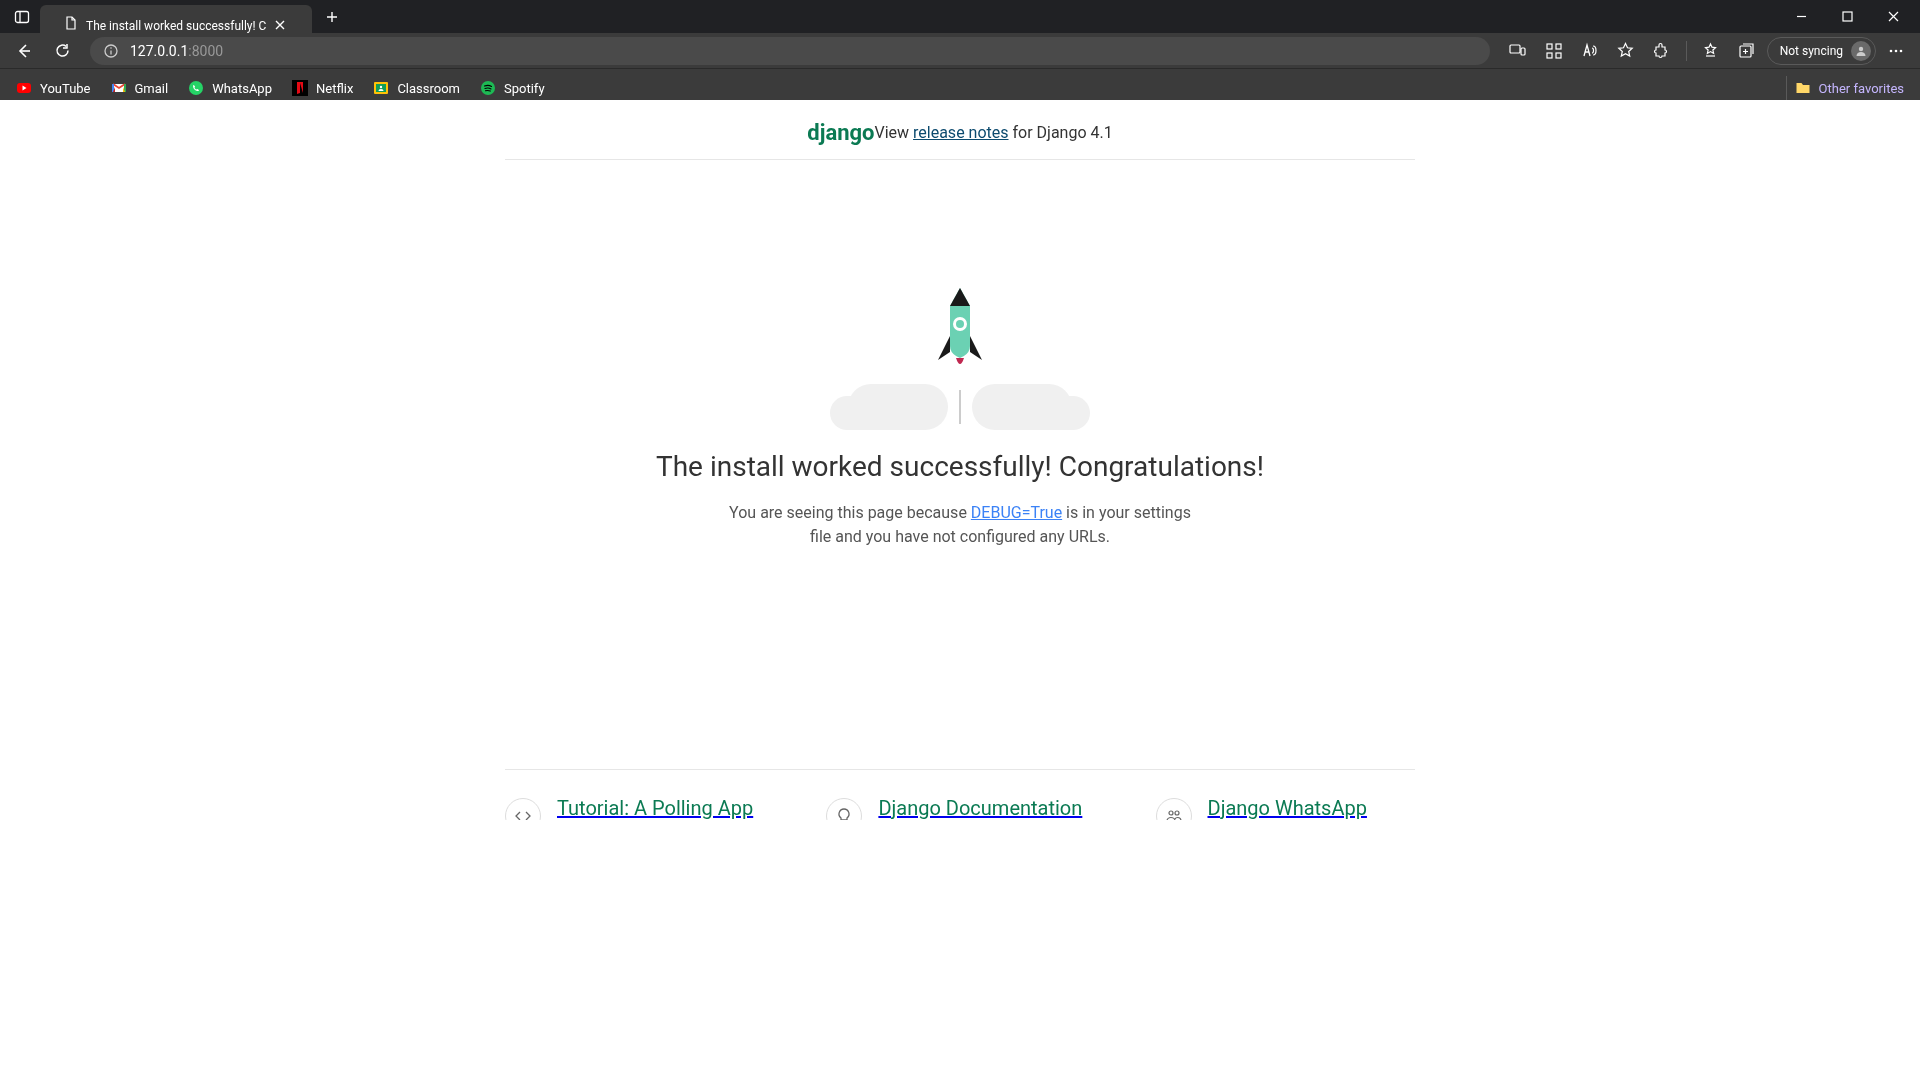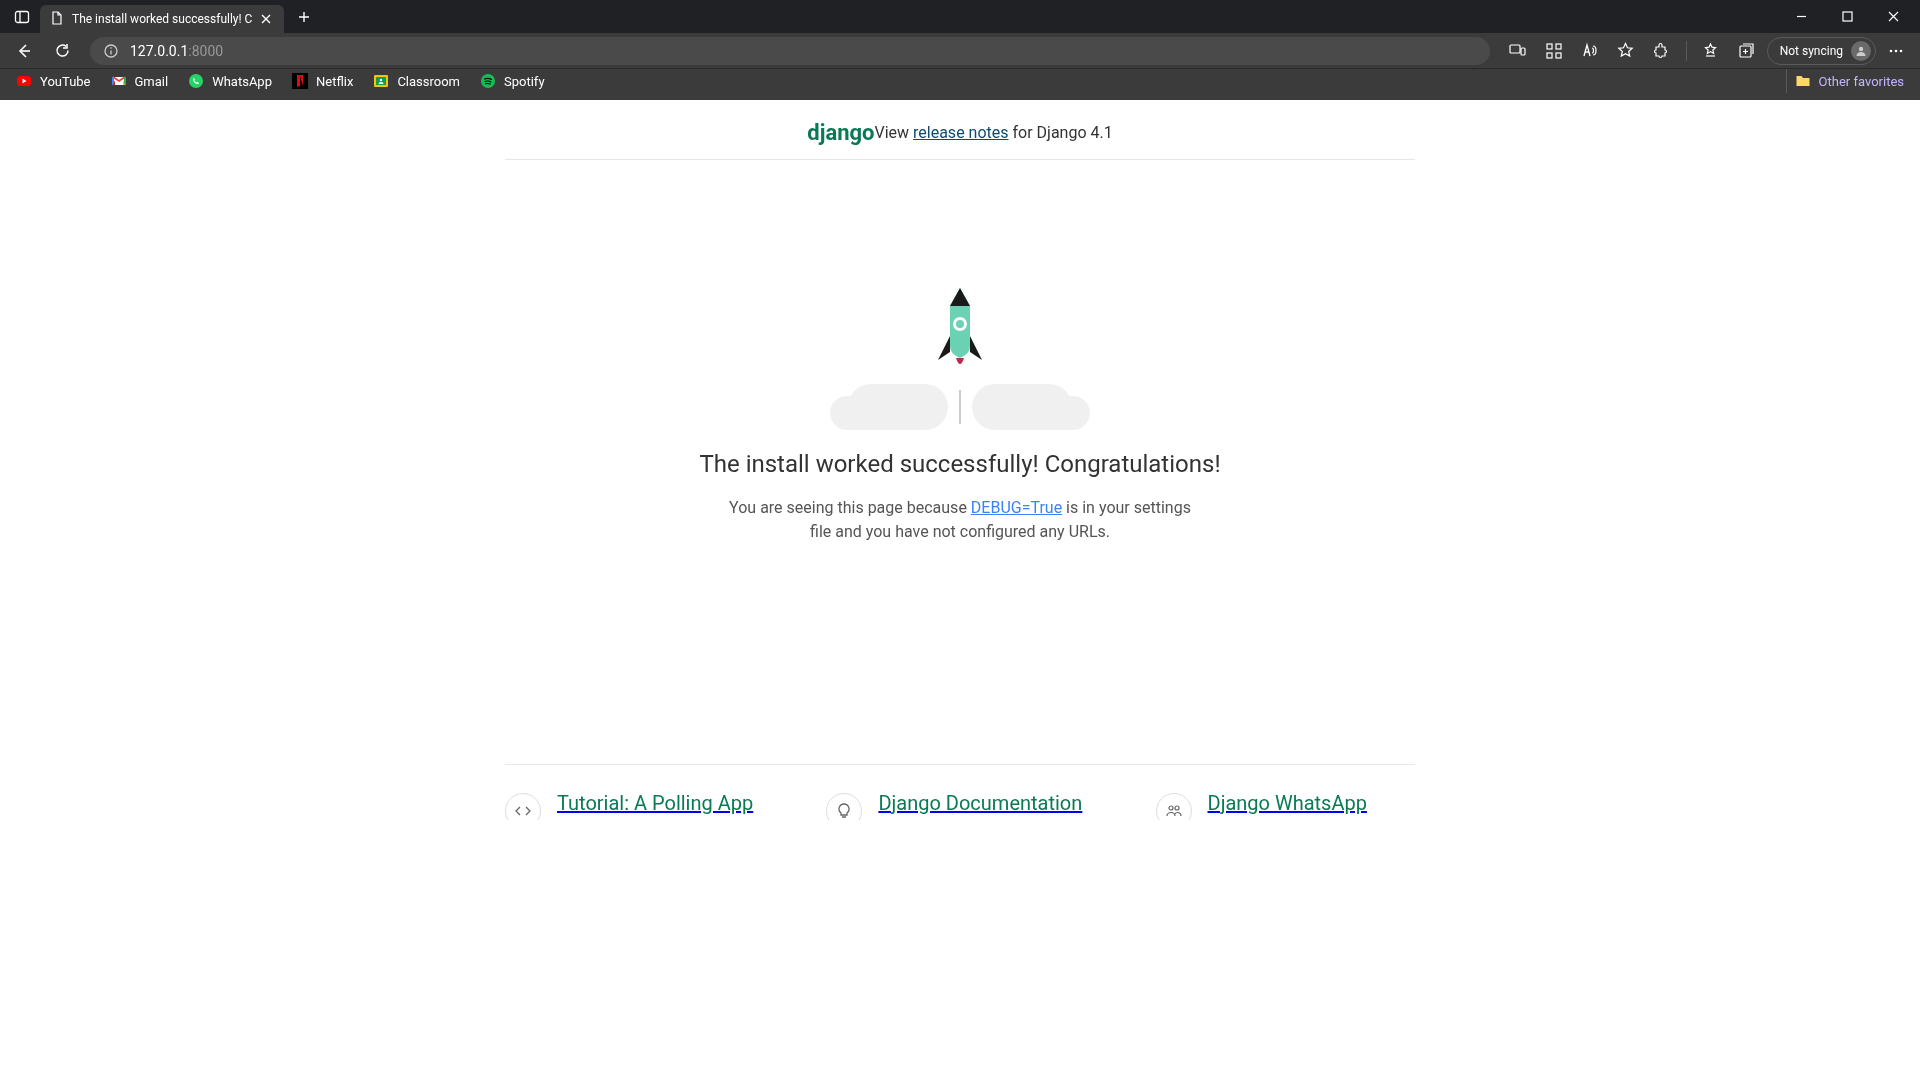--- a/index.html
+++ b/index.html
@@ -1,42 +1,42 @@
 <!DOCTYPE html>
 <html><head>
   <meta charset="utf-8">
   <style>
     * { margin: 0; padding: 0; box-sizing: border-box; }
     body { font-family: -apple-system, BlinkMacSystemFont, 'Segoe UI', Roboto, sans-serif; overflow: hidden; }
     
     
     .title-bar { height: 33px; background: #202124; display: flex; align-items: center; padding: 0 4px; }
     .panel-toggle { width: 24px; height: 24px; display: flex; align-items: center; justify-content: center; margin: 0 6px; color: #fff; }
-    .tab { background: #3b3b3b; height: 28px; margin-top: 5px; border-radius: 6px 6px 0 0; display: flex; align-items: center; padding: 0 10px; min-width: 215px; color: #fff; font-size: 12px; }
+    .tab { background: #3b3b3b; height: 28px; margin-top: 5px; border-radius: 6px 6px 0 0; display: flex; align-items: flex-end; padding: 0 24px; min-width: 215px; color: #fff; font-size: 12px; }
     .tab .file-icon { margin-right: 8px; }
     .tab-title { flex: 1; white-space: nowrap; overflow: hidden; text-overflow: ellipsis; }
     .tab-close { width: 16px; height: 16px; display: flex; align-items: center; justify-content: center; margin-left: 6px; }
     .new-tab { width: 28px; height: 28px; display: flex; align-items: center; justify-content: center; color: #fff; margin-left: 6px; }
     .title-spacer { flex: 1; }
     .window-controls { display: flex; }
     .win-btn { width: 46px; height: 33px; display: flex; align-items: center; justify-content: center; color: #fff; }
     
     .toolbar { height: 35px; background: #3b3b3b; display: flex; align-items: center; padding: 0 8px; gap: 6px; }
     .nav-btn { width: 32px; height: 32px; display: flex; align-items: center; justify-content: center; color: #fff; border-radius: 4px; }
     .url-bar { flex: 1; height: 28px; background: #4a4a4a; border-radius: 14px; display: flex; align-items: center; padding: 0 12px; margin: 0 6px; }
     .site-info { width: 18px; height: 18px; display: flex; align-items: center; justify-content: center; color: #ccc; margin-right: 10px; }
     .url-text { color: #fff; font-size: 14px; }
     .url-port { color: #999; }
     .toolbar-icons { display: flex; gap: 4px; align-items: center; }
     .tb-icon { width: 32px; height: 32px; display: flex; align-items: center; justify-content: center; color: #fff; }
     .divider { width: 1px; height: 20px; background: #5a5a5a; margin: 0 4px; }
     .sync-pill { display: flex; align-items: center; border: 1px solid #5a5a5a; border-radius: 16px; height: 28px; padding: 0 4px 0 12px; color: #fff; font-size: 12px; gap: 8px; }
     .avatar { width: 20px; height: 20px; border-radius: 50%; background: #6a6a6a; display: flex; align-items: center; justify-content: center; }
     
-    .bookmarks-bar { height: 32px; background: #3b3b3b; display: flex; align-items: flex-start; padding: 0 8px; gap: 4px; border-top: 1px solid #2a2a2a; }
+    .bookmarks-bar { height: 32px; background: #3b3b3b; display: flex; align-items: flex-end; padding: 0 8px; gap: 4px; border-top: 1px solid #2a2a2a; }
     .bookmark { display: flex; align-items: center; padding: 4px 8px; border-radius: 4px; color: #fff; font-size: 13px; gap: 8px; }
     .bm-icon { width: 16px; height: 16px; display: flex; align-items: center; justify-content: center; }
     .bookmarks-spacer { flex: 1; }
     .other-fav { display: flex; align-items: center; gap: 8px; color: #c4b5fd; font-size: 13px; padding: 4px 8px; border-left: 1px solid #5a5a5a; margin-left: 4px; }
     .folder-icon { width: 16px; height: 16px; }
     
     
     .page { height: 720px; background: #fff; overflow-y: auto; }
     .page-wrap { max-width: 910px; margin: 0 auto; padding-top: 20px; }
     .page-header { display: flex; justify-content: center; align-items: center; padding-bottom: 14px; border-bottom: 1px solid #e6e6e6; }
@@ -48,21 +48,21 @@
     .rocket-art { position: relative; width: 260px; height: 140px; margin: 0 auto 20px; }
     .rocket { position: absolute; left: 50%; top: -2px; transform: translateX(-50%); z-index: 2; }
     .clouds { position: absolute; bottom: 0; left: 0; right: 0; height: 46px; }
     .cloud { position: absolute; background: #f0f0f0; border-radius: 50%; }
     .cloud.c1 { width: 100px; height: 46px; left: 18px; bottom: 0; border-radius: 40px; }
     .cloud.c2 { width: 100px; height: 46px; right: 18px; bottom: 0; border-radius: 40px; }
     .cloud.c3 { width: 62px; height: 34px; left: 0; bottom: 0; border-radius: 30px; }
     .cloud.c4 { width: 62px; height: 34px; right: 0; bottom: 0; border-radius: 30px; }
     .smoke { position: absolute; width: 2px; background: #ccc; left: 50%; transform: translateX(-50%); bottom: 6px; height: 34px; z-index: 1; }
     
-    .headline { font-size: 24px; color: #333; font-weight: 400; margin-bottom: 18px; }
+    .headline { font-size: 28px; color: #333; font-weight: 400; margin-bottom: 18px; }
     .sub { font-size: 16px; color: #555; max-width: 480px; margin: 0 auto; line-height: 1.5; }
     .sub a { color: #3b82f6; text-decoration: underline; }
     
     .footer-links { display: flex; justify-content: space-between; margin-top: 220px; border-top: 1px solid #e6e6e6; padding-top: 26px; gap: 30px; }
     .flink { display: flex; gap: 16px; align-items: flex-start; }
     .flink .circ { width: 36px; height: 36px; border: 1px solid #ddd; border-radius: 50%; display: flex; align-items: center; justify-content: center; color: #666; flex-shrink: 0; margin-top: 2px; }
     .flink h3 { font-size: 20px; font-weight: 400; color: #0b7a53; margin-bottom: 2px; }
     .flink p { font-size: 15px; color: #666; }
   </style>
 </head>

